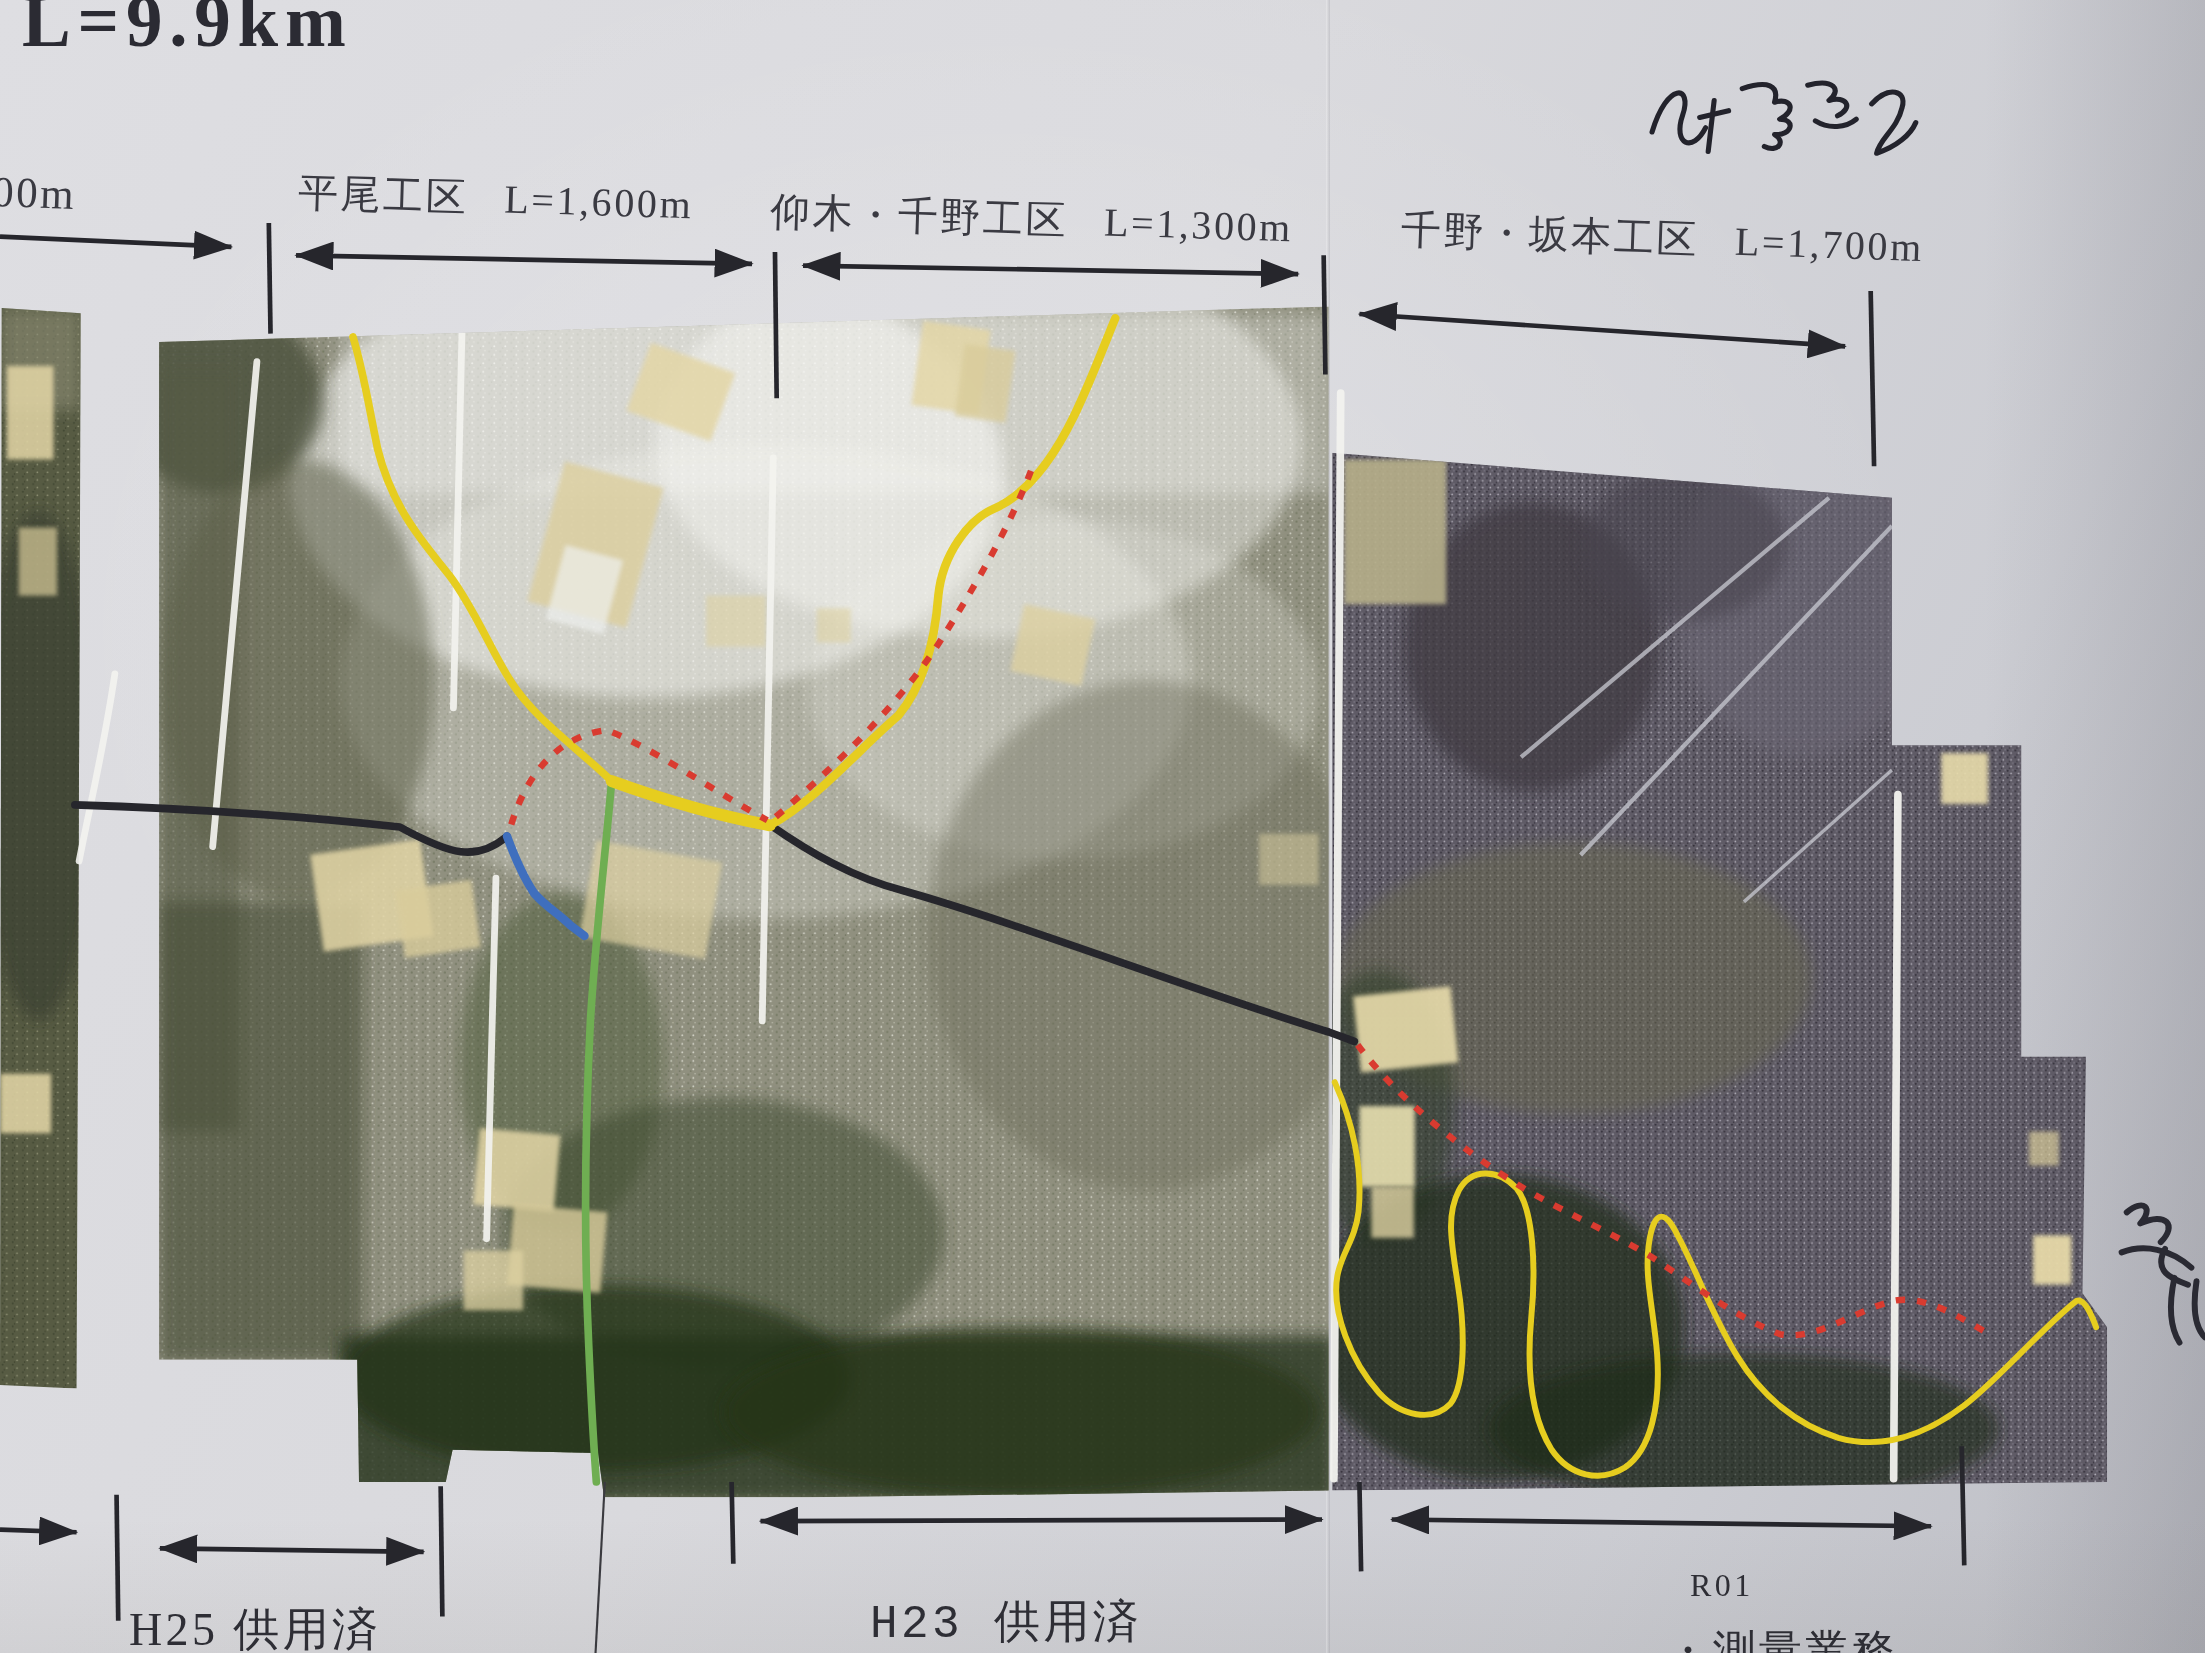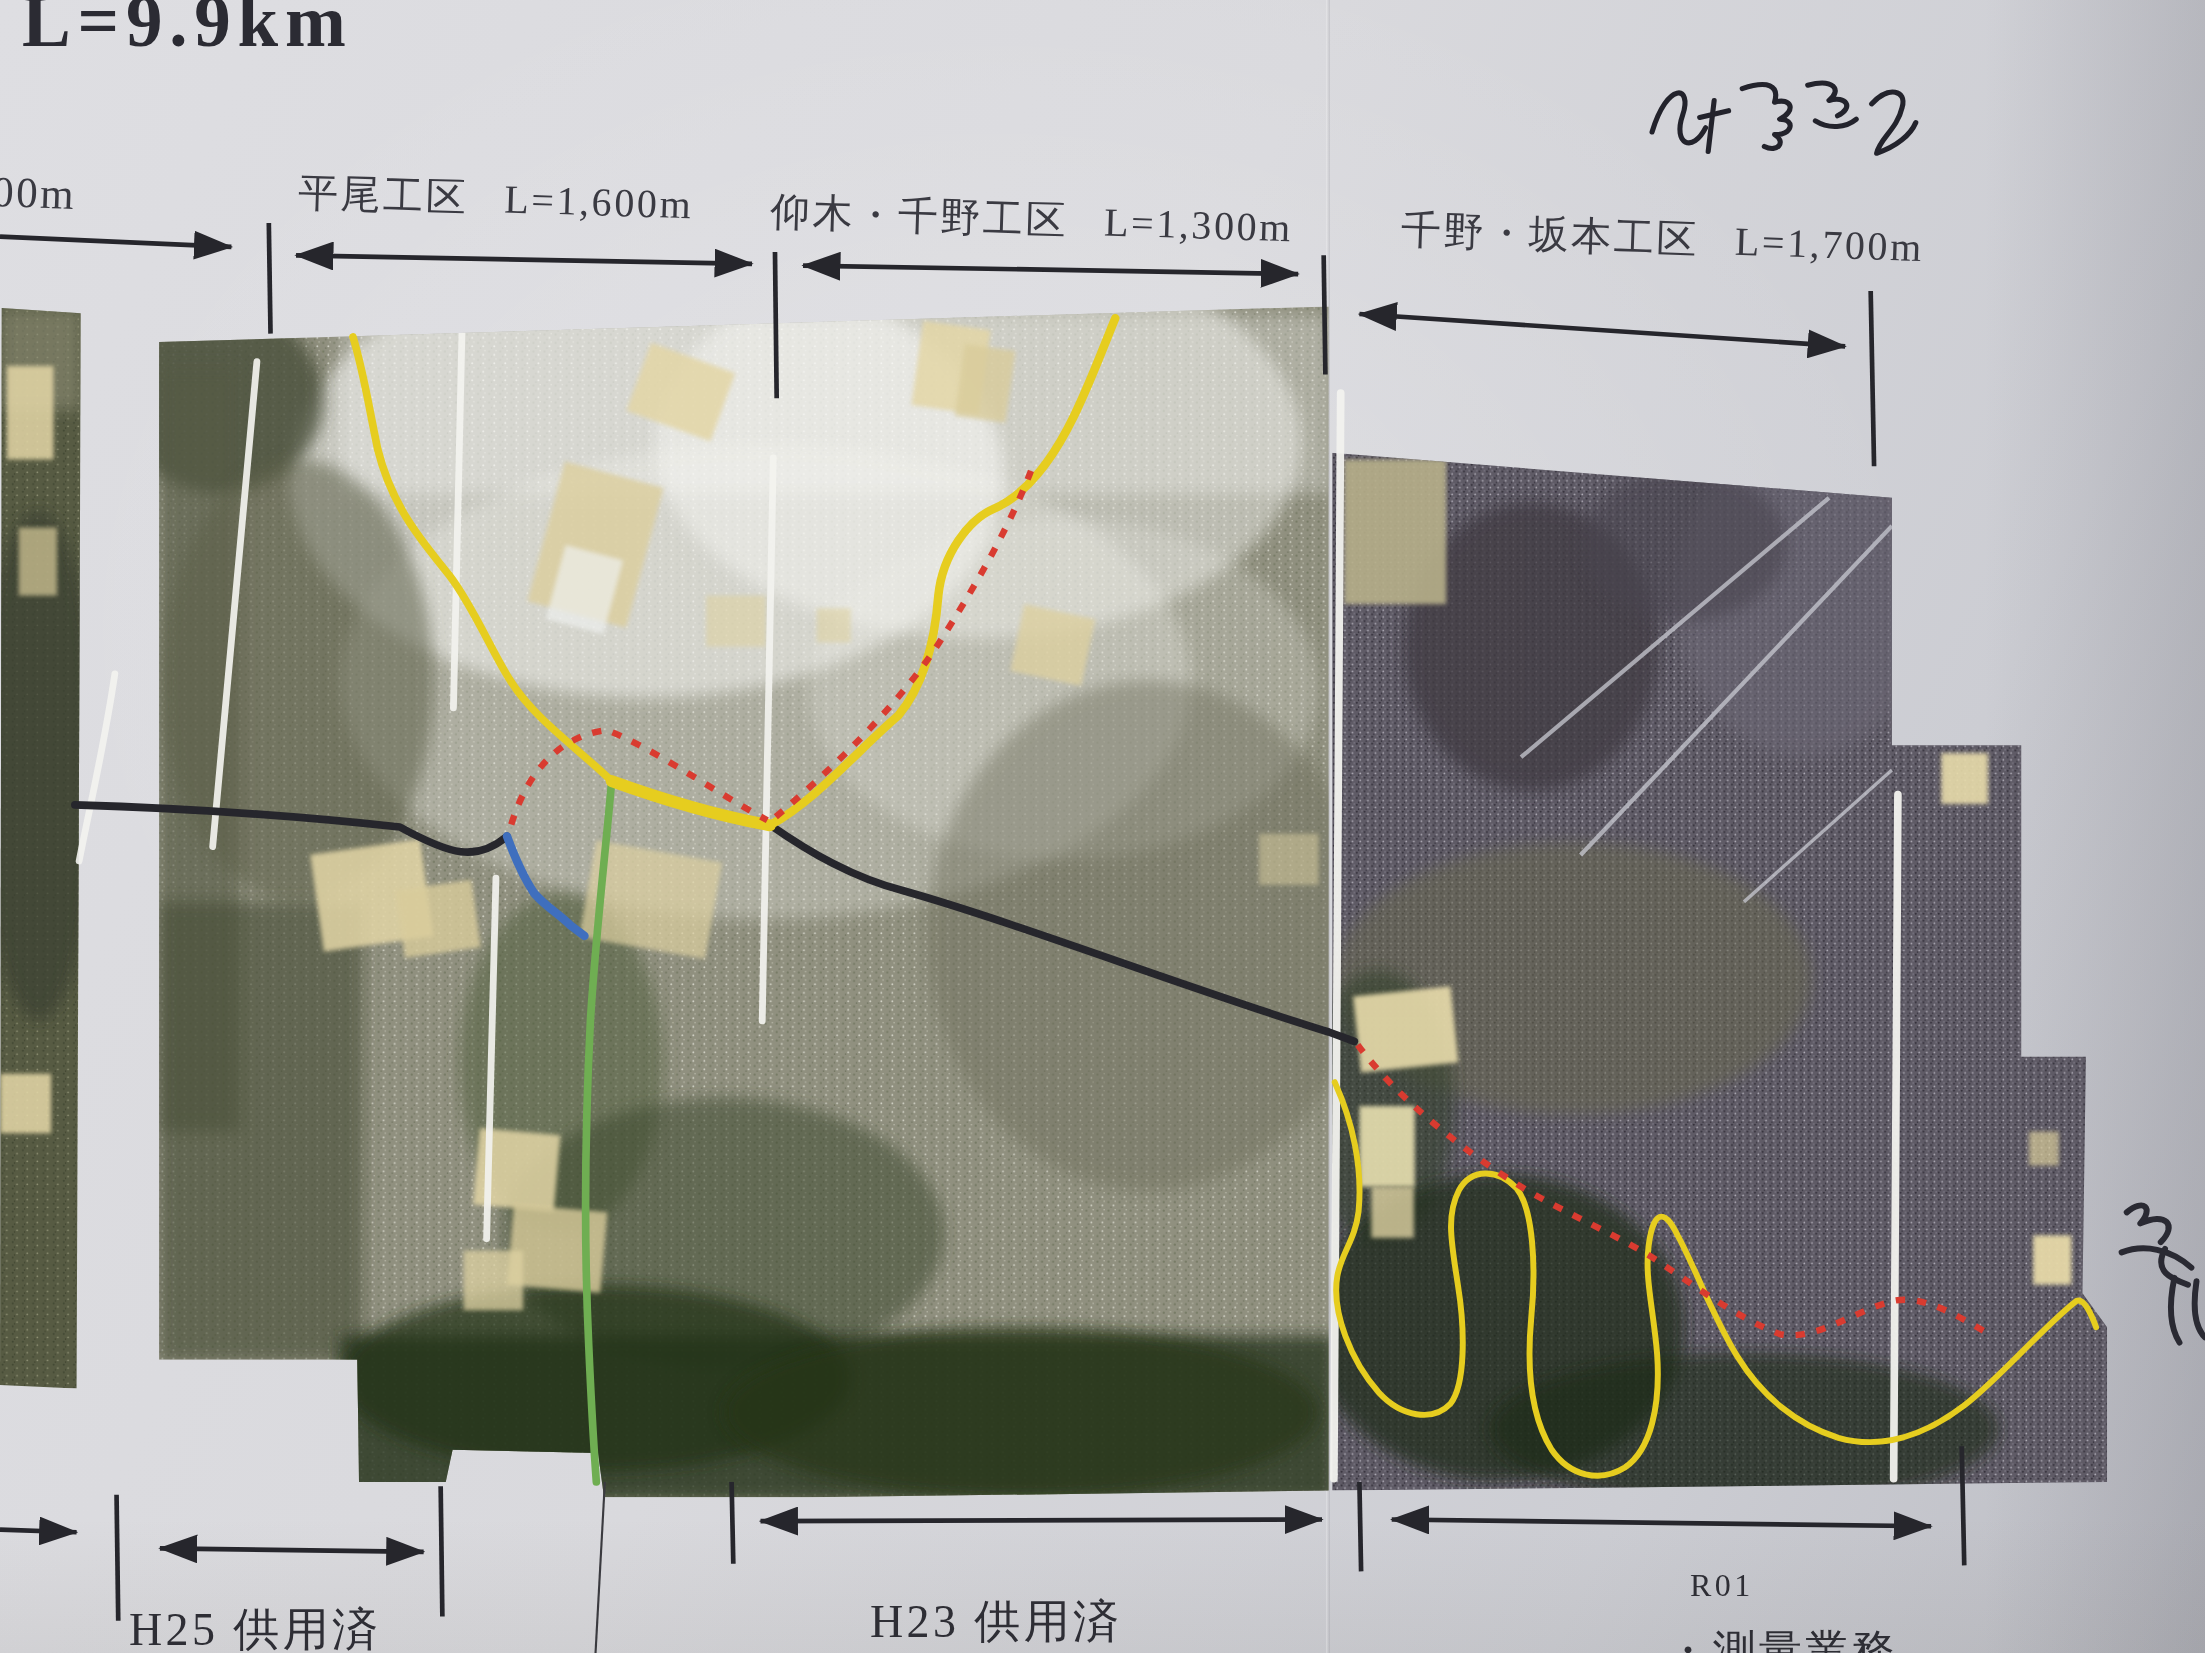--- a/index.html
+++ b/index.html
@@ -38,21 +38,21 @@
   <span>平尾工区</span><span class="len">L=1,600m</span>
 </div>
 <div class="txt toplabel" style="left:771px;top:184px;transform:rotate(1.8deg);">
   <span>仰木・千野工区</span><span class="len">L=1,300m</span>
 </div>
 <div class="txt toplabel" style="left:1402px;top:202px;transform:rotate(2deg);">
   <span>千野・坂本工区</span><span class="len">L=1,700m</span>
 </div>
 
 <div class="txt botlabel" style="left:129px;top:1599px;">H25 供用済</div>
-<div class="txt botlabel" style="left:870px;top:1591px;">H23 供用済</div>
+<div class="txt botlabel" style="left:870px;top:1591px;font-family:Liberation Mono, monospace;">H23 供用済</div>
 <div class="txt botlabel" style="left:1690px;top:1567px;font-size:32px;">R01</div>
 <div class="txt botlabel" style="left:1666px;top:1622px;font-size:43px;">・測量業務</div>
 
 <svg width="2205" height="1654" viewBox="0 0 2592 1944">
   <defs>
     <pattern id="speckA" width="13" height="10" patternUnits="userSpaceOnUse">
       <rect width="13" height="10" fill="#90907f"></rect>
       <circle cx="3" cy="3" r="1.3" fill="#6b7158" opacity=".7"></circle>
       <circle cx="9" cy="7" r="1.1" fill="#fdfdf5" opacity=".6"></circle>
       <circle cx="6" cy="9" r="1" fill="#565c44" opacity=".5"></circle>

